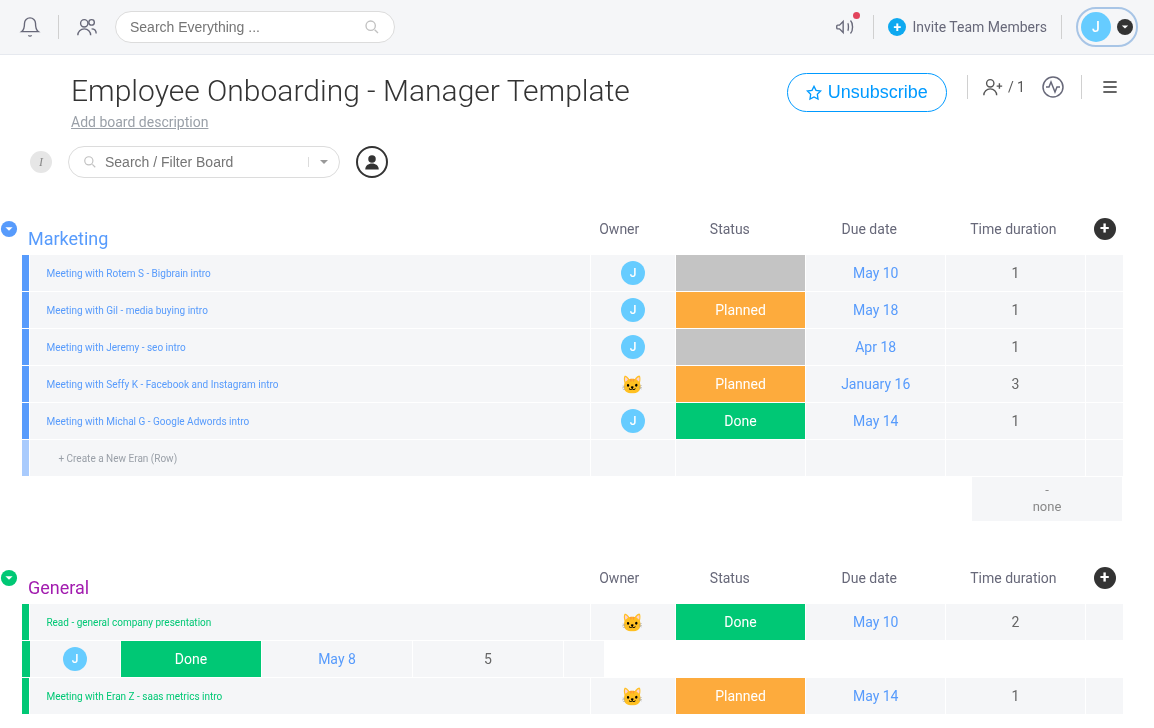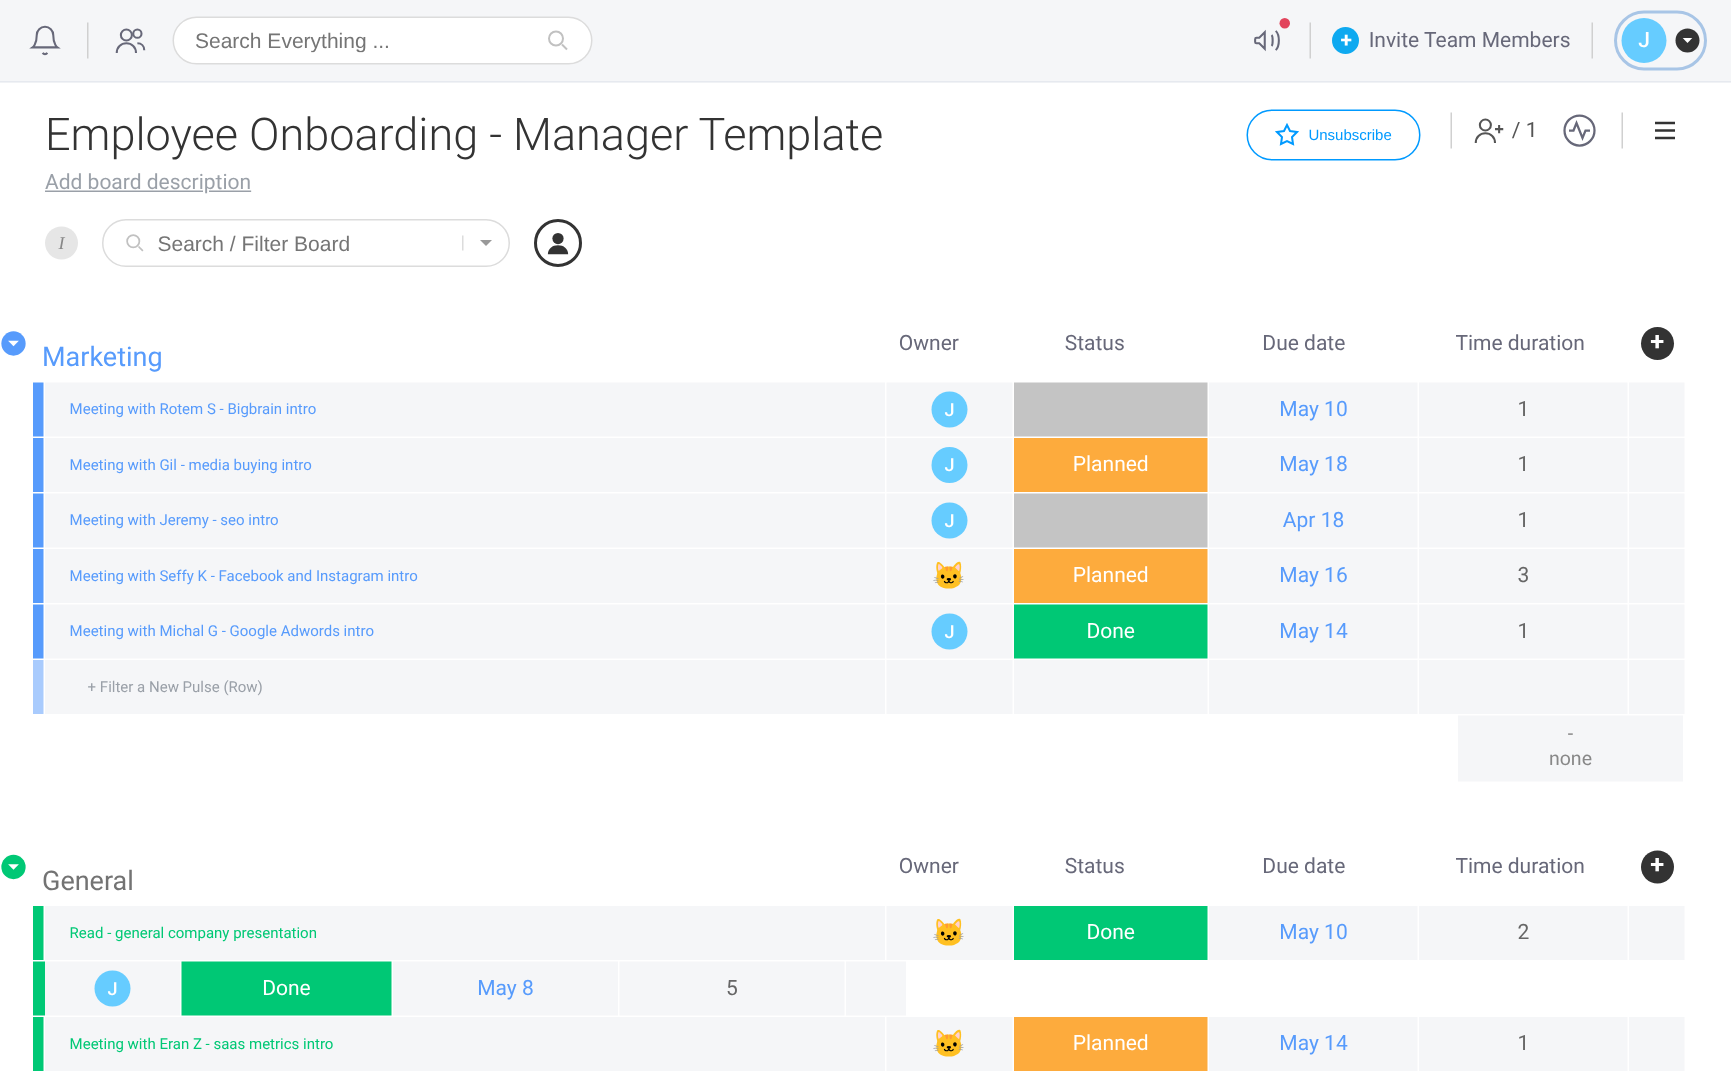--- a/index.html
+++ b/index.html
@@ -18,43 +18,43 @@
 .invite { display: flex; align-items: center; gap: 6px; color: #676879; cursor: pointer; font-size: 14px; }
 .invite .plus-badge { width: 18px; height: 18px; background: #0ea9f0; border-radius: 50%; color: #fff; display: flex; align-items: center; justify-content: center; font-size: 14px; font-weight: bold; }
 .avatar-group { display: flex; align-items: center; gap: 6px; border: 2px solid #a8c5e6; border-radius: 22px; padding: 3px; }
 .avatar-j { width: 30px; height: 30px; background: #66ccff; color: #fff; border-radius: 50%; display: flex; align-items: center; justify-content: center; font-weight: 500; font-size: 14px; }
 .avatar-j.small { width: 24px; height: 24px; font-size: 12px; }
 .caret-down { width: 16px; height: 16px; background: #333; border-radius: 50%; display: flex; align-items: center; justify-content: center; }
 .caret-down svg { width: 8px; height: 8px; }
 
 
 .header { padding: 18px 30px 8px 30px; display: flex; align-items: flex-start; gap: 20px; }
-.header-left { flex: 1; }
+.header-left { flex: 1; margin-left: 41px; }
 .board-title { font-size: 30px; font-weight: 300; color: #333; }
 .board-desc { color: #9aa0a8; font-size: 14px; margin-top: 6px; cursor: pointer; text-decoration: underline; }
-.unsub-btn { border: 1.5px solid #009aff; color: #009aff; background: #fff; padding: 8px 18px; border-radius: 20px; font-size: 10px; cursor: pointer; display: flex; align-items: center; gap: 6px; }
+.unsub-btn { border: 1.5px solid #009aff; color: #009aff; background: #fff; padding: 8px 18px; border-radius: 20px; font-size: 18px; cursor: pointer; display: flex; align-items: center; gap: 6px; }
 .header-right { display: flex; align-items: center; gap: 14px; }
 .team-count { display: flex; align-items: center; gap: 4px; color: #555; }
 
 
 .filter-row { display: flex; align-items: center; gap: 16px; padding: 8px 30px 24px 30px; }
 .info-i { width: 22px; height: 22px; border-radius: 50%; background: #e6e6e6; color: #888; display: flex; align-items: center; justify-content: center; font-style: italic; font-size: 12px; font-family: Georgia, serif; }
 .search-board { display: flex; align-items: center; background: #fff; border: 1px solid #dcdcdc; border-radius: 20px; padding: 4px 10px 4px 14px; width: 272px; height: 32px; }
 .search-board input { border: none; outline: none; flex: 1; font-size: 14px; color: #676879; background: transparent; }
 .search-board .chev { border-left: 1px solid #dcdcdc; padding-left: 10px; color: #999; }
 .user-circle { width: 32px; height: 32px; border: 2px solid #333; border-radius: 50%; display: flex; align-items: center; justify-content: center; }
 
 
 .content { padding: 0 30px 40px 0; }
 .group { margin-bottom: 30px; }
 .group-head { display: flex; align-items: center; padding: 6px 0; }
 .collapse { cursor: pointer; margin-right: 10px; }
 .group-title { font-size: 18px; font-weight: 400; flex: 0 0 548px; margin-top: 20px; }
 .group-title.blue { color: #579bfc; }
-.group-title.green { color: #737373; }
+.group-title.green { color: #a21caf; }
 .col-head { color: #676879; font-size: 14px; text-align: center; }
 .col-owner { width: 90px; }
 .col-status { width: 140px; }
 .col-due { width: 150px; }
 .col-dur { width: 150px; }
 .col-add { width: 40px; text-align: center; }
 .plus-circle { width: 22px; height: 22px; background: #333; border-radius: 50%; color: #fff; display: inline-flex; align-items: center; justify-content: center; font-size: 17px; font-weight: bold; cursor: pointer; line-height: 1; }
 
 .rows { }
 .row { display: flex; align-items: stretch; height: 36px; margin-bottom: 1px; }
@@ -244,38 +244,38 @@
         <div class="cell cell-dur">1</div>
         <div class="cell cell-end"></div>
       </div>
       <div class="row">
         <div class="row-accent blue"></div>
         <div class="row-name">Meeting with Seffy K - Facebook and Instagram intro</div>
         <div class="cell cell-owner">
             <span class="owner-cat">🐱</span>
           </div>
         <div class="cell cell-status status-planned">Planned</div>
-        <div class="cell cell-due">May 16</div>
+        <div class="cell cell-due">January 16</div>
         <div class="cell cell-dur">3</div>
         <div class="cell cell-end"></div>
       </div>
       <div class="row">
         <div class="row-accent blue"></div>
         <div class="row-name">Meeting with Michal G - Google Adwords intro</div>
         <div class="cell cell-owner">
             <div class="avatar-j small">J</div>
           </div>
         <div class="cell cell-status status-done">Done</div>
         <div class="cell cell-due">May 14</div>
         <div class="cell cell-dur">1</div>
         <div class="cell cell-end"></div>
       </div>
       <div class="row">
         <div class="row-accent blue-light"></div>
-        <div class="row-name muted" style="padding-left:28px">+ Filter a New Pulse (Row)</div>
+        <div class="row-name muted" style="padding-left:28px">+ Create a New Eran (Row)</div>
         <div class="cell cell-owner"></div>
         <div class="cell cell-status" style="background:#f5f6f8"></div>
         <div class="cell cell-due"></div>
         <div class="cell cell-dur"></div>
         <div class="cell cell-end"></div>
       </div>
       <div class="summary-row">
         <div class="summary-spacer"></div>
         <div class="summary-prepad"></div>
         <div class="summary-cell">

